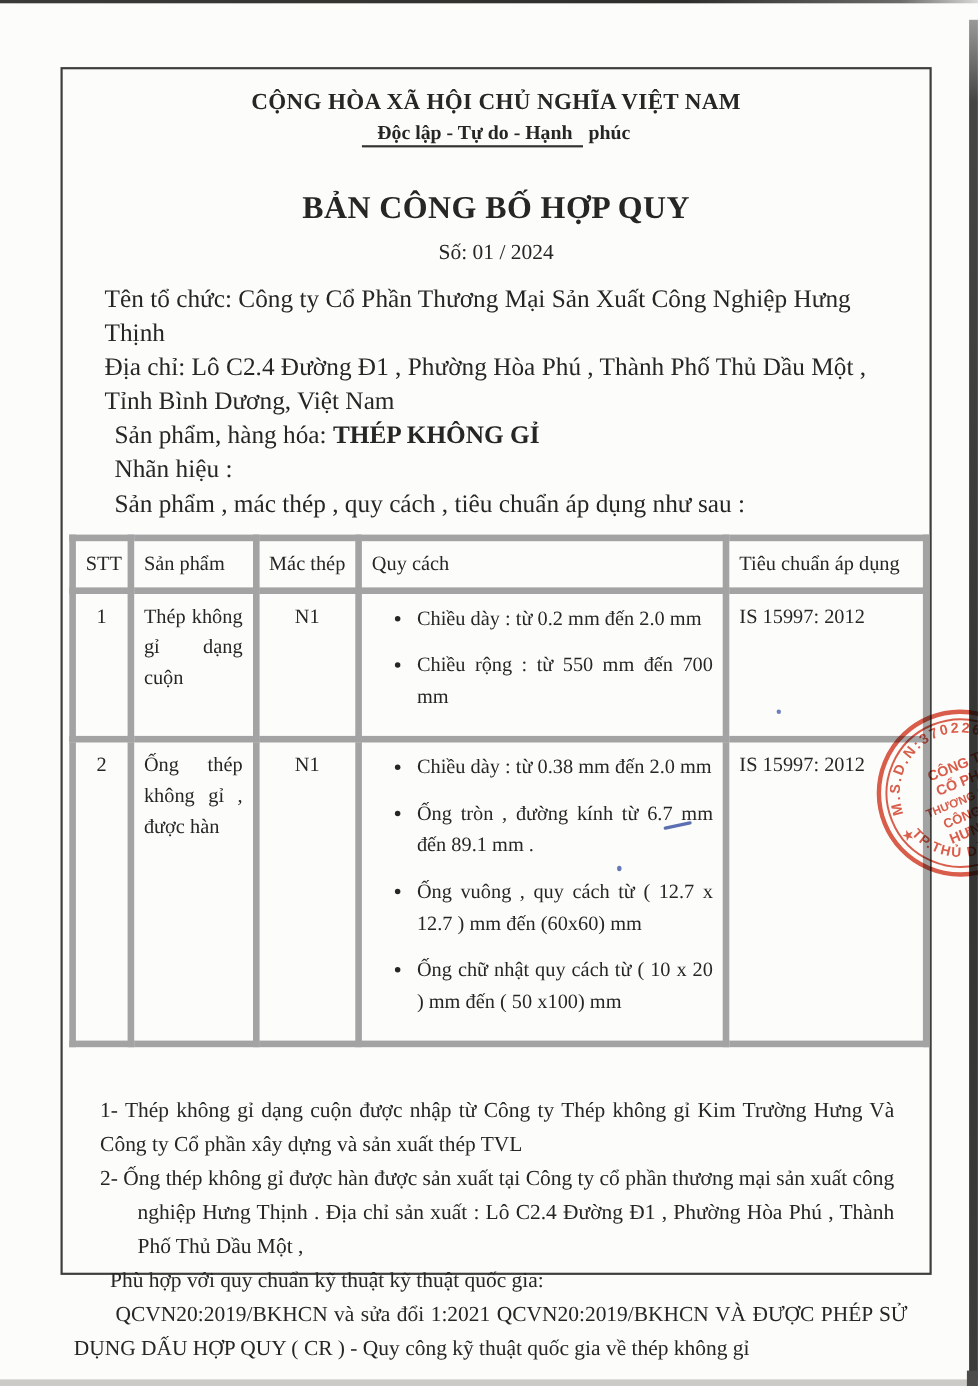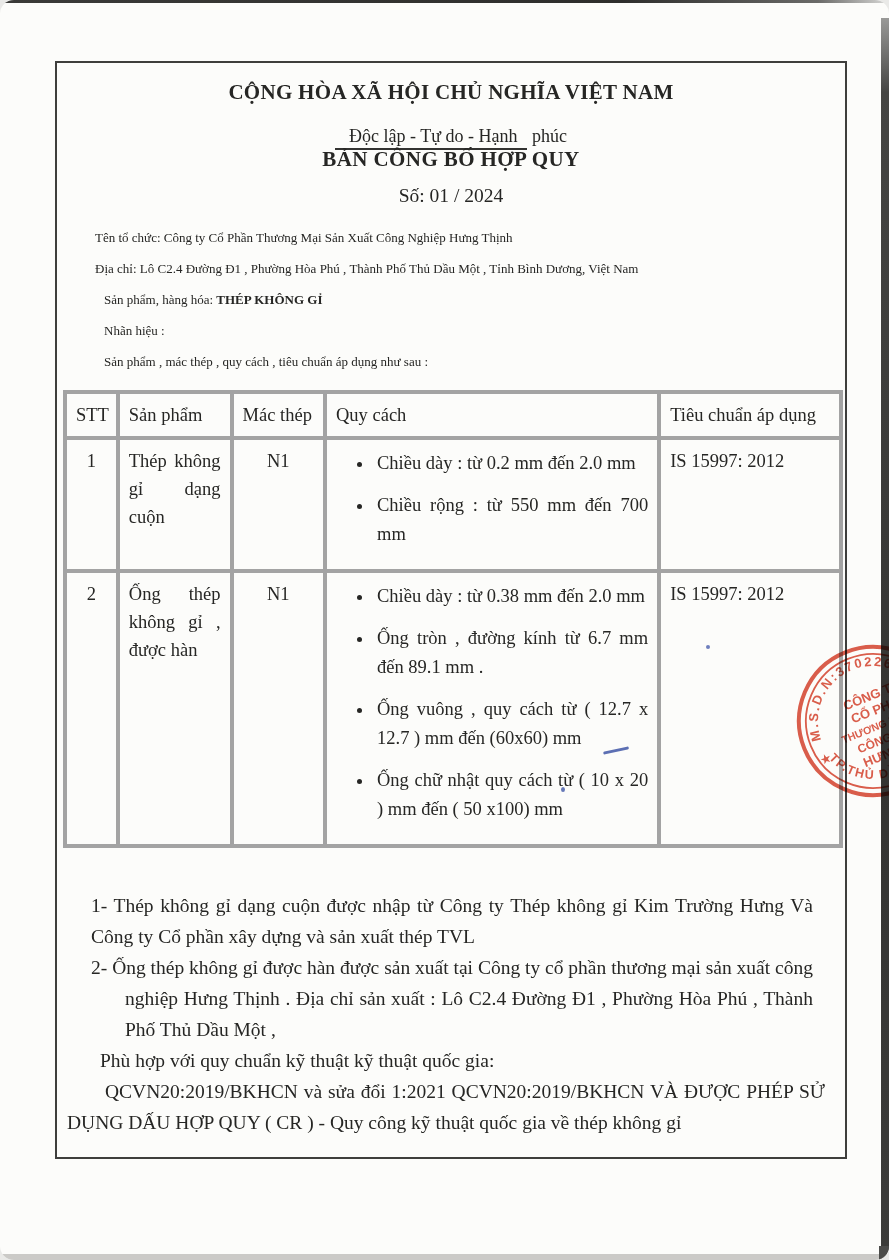--- a/index.html
+++ b/index.html
@@ -1,48 +1,48 @@
 <!DOCTYPE html>
 <html><head>
 <meta charset="utf-8">
 <style>
   * { margin:0; padding:0; box-sizing:content-box; }
   html,body { background:#e9e9e7; }
   .page {
     position:relative; width:889px; height:1260px;
     background:#fcfcfa; overflow:hidden;
-    font-family:"Liberation Serif", serif; color:#262624;border-radius:14px;
+    font-family:"Liberation Serif", serif; color:#262624;
   }
   
   .scan-top-edge { position:absolute; top:0; left:0; width:889px; height:3px;
     background:linear-gradient(to right,#3a3a38 0%,#2e2e2c 70%,#6a6a68 92%,#d8d8d6 100%); }
   .scan-right-edge { position:absolute; top:18px; right:0; width:8px; height:1242px;
     background:linear-gradient(#9a9a98 0%,#454543 6%,#343432 60%,#3c3c3a 100%); }
   .scan-bottom-edge { position:absolute; bottom:0; left:0; width:889px; height:6px; background:#cbcac7; }
   .scan-corner { position:absolute; bottom:0; right:0; width:10px; height:14px; background:#4c4c4a; }
 
   
   .frame { position:absolute; left:55px; top:61px; width:788px; height:1094px;
     border:2px solid #3e3e3c; }
 
   .doc-header { text-align:center; margin-top:17px; }
   .national-title { font-size:21px; font-weight:bold; letter-spacing:.3px; }
-  .motto { font-size:18px; font-weight:normal; margin-top:21px; }
+  .motto { font-size:18px; font-weight:bold; margin-top:5px; }
   .motto-underlined { border-bottom:2.5px solid #333331; padding:0 10px 2px 14px; }
-  .doc-title { font-size:21px; font-weight:bold; letter-spacing:.4px; }
+  .doc-title { font-size:29px; font-weight:bold; margin-top:42px; letter-spacing:.4px; }
   .doc-number { font-size:19.5px; margin-top:13px; }
 
-  .doc-info { margin:15px 50px 0 38px; font-size:13px; line-height:31px; }
+  .doc-info { margin:15px 50px 0 38px; font-size:23px; line-height:31px; }
   .doc-info p { text-align:left; }
   .product-group { margin-left:9px; }
   .bold { font-weight:bold; }
 
   table.spec-table { border-collapse:collapse; margin:13px 0 0 6px; width:776px;
     table-layout:fixed; font-size:18.5px; }
-  .spec-table th, .spec-table td { border:4px solid #a3a3a3; vertical-align:top;
+  .spec-table th, .spec-table td { border:6px solid #a3a3a3; vertical-align:top;
     font-weight:normal; text-align:left; padding:7px 9px; line-height:28px; }
   .spec-table tr.hdr { height:44px; }
   .spec-table tr.r1 { height:98px; }
   .spec-table tr.r2 { height:233px; }
   .col-stt { width:52px; } .col-sp { width:112px; } .col-mt { width:92px; }
   .col-qc { width:329px; } .col-tc { width:179px; }
   td.center, th.center { text-align:center; }
   td.justify { text-align:justify; }
   ul.spec-list { margin:2px 0 0 0; padding-left:38px; list-style:disc; }
   ul.spec-list li { text-align:justify; line-height:29px; margin-bottom:13px; padding-left:3px; }

